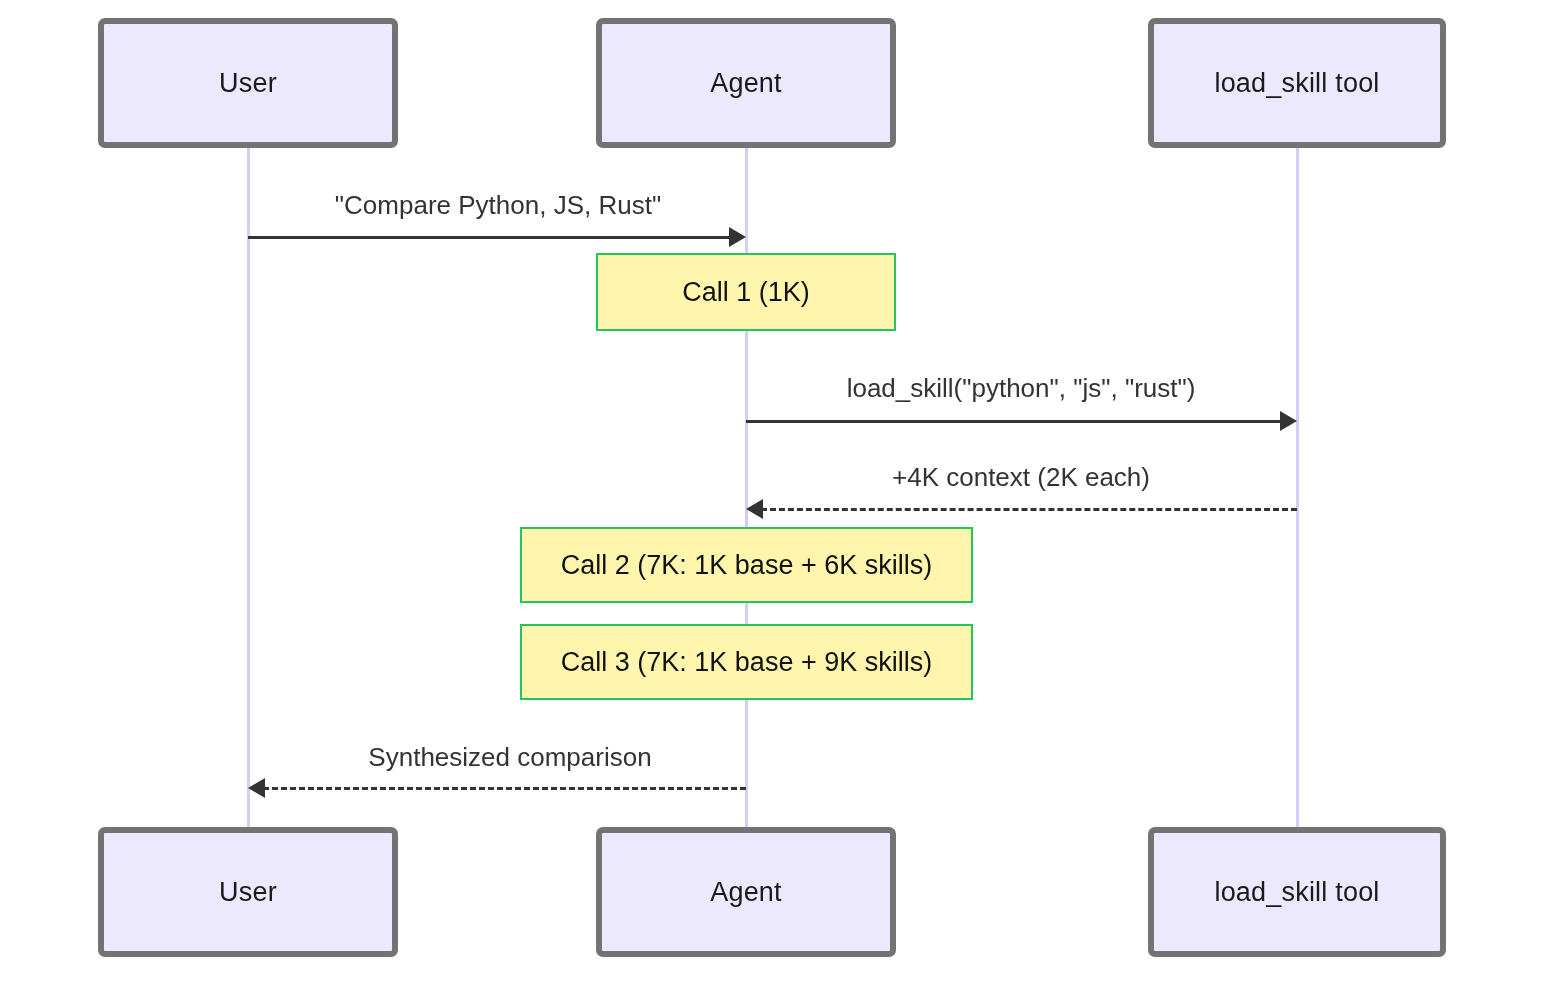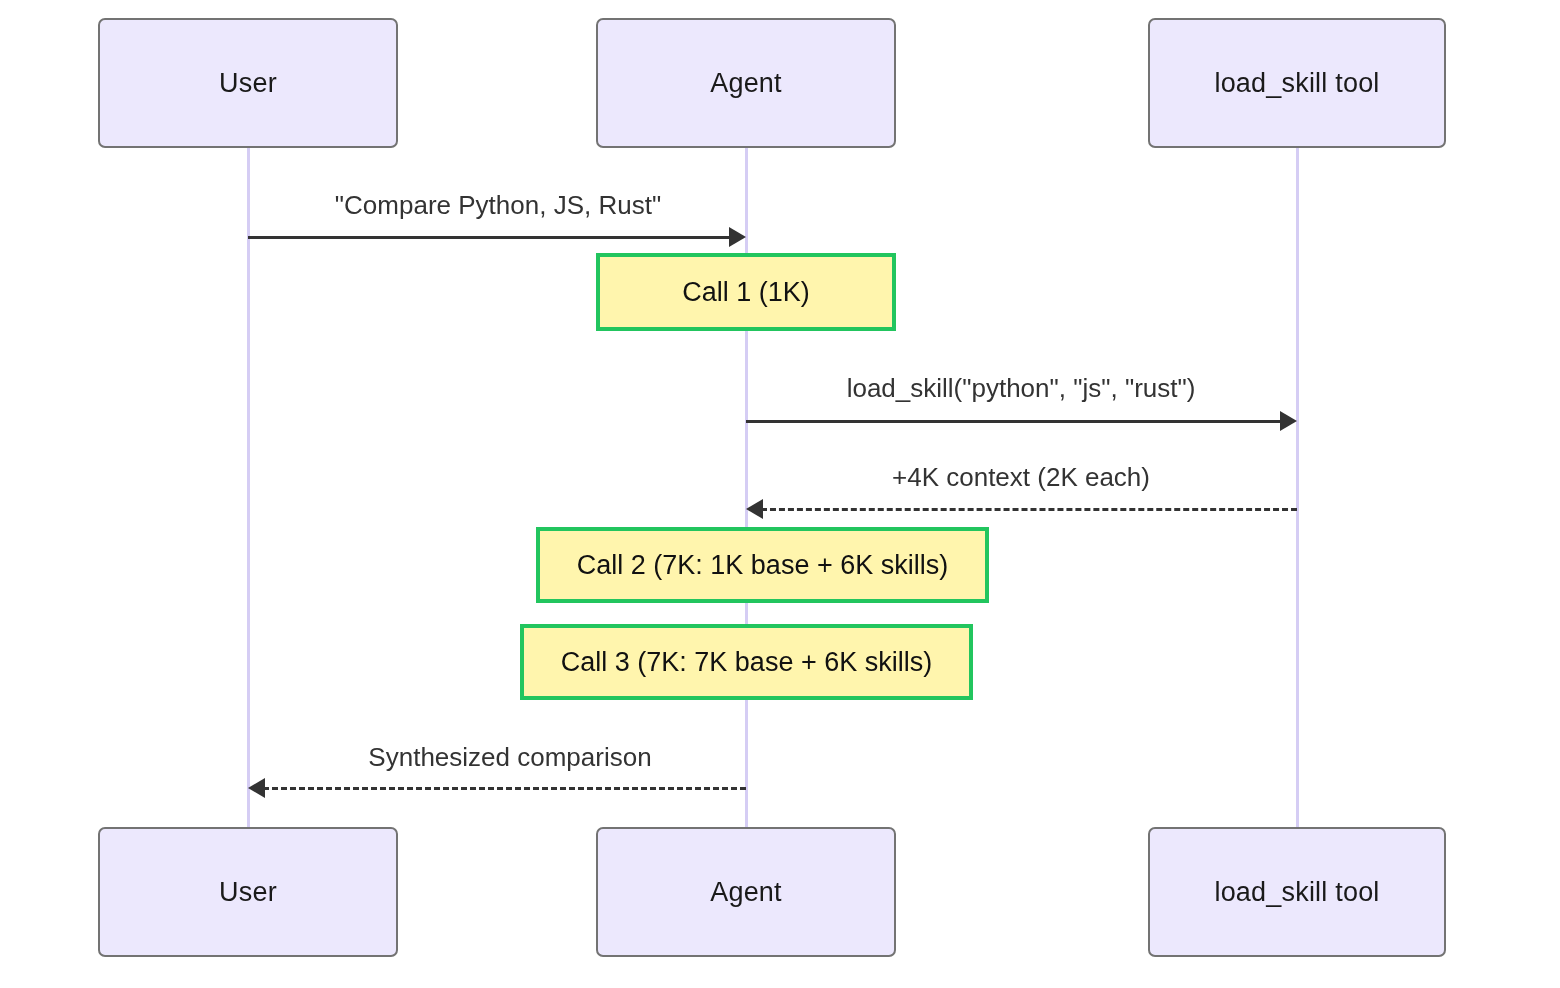--- a/index.html
+++ b/index.html
@@ -16,21 +16,21 @@
     width: 1560px;
     height: 988px;
     background: #ffffff;
     overflow: hidden;
   }
   
   .participant {
     position: absolute;
     box-sizing: border-box;
     background: #ECE8FD;
-    border: 2px solid #737373;
+    border: 6px solid #737373;
     border-radius: 7px;
     display: flex;
     align-items: center;
     justify-content: center;
     color: #1a1a1a;
     font-size: 27px;
     font-weight: 400;
     letter-spacing: .2px;
     z-index: 3;
   }
@@ -39,21 +39,21 @@
     position: absolute;
     width: 3px;
     background: #D5CDF4;
     z-index: 1;
   }
   
   .note {
     position: absolute;
     box-sizing: border-box;
     background: #FFF5AD;
-    border: 4px solid #22c55e;
+    border: 2px solid #22c55e;
     display: flex;
     align-items: center;
     justify-content: center;
     color: #111111;
     font-size: 27px;
     z-index: 4;
     padding: 0 14px;
     white-space: nowrap;
   }
   
@@ -143,20 +143,20 @@
 
   <div class="msg dashed" style="left: 248px; top: 787px; width: 498px;">
     <div class="line" style="left: 15px; width: 483px;"></div>
     <div class="head left" style="left: 0px;"></div>
     <div class="label" style="left: 262px; top: -45px;">Synthesized comparison</div>
   </div>
 
   <div class="note" style="left: 596px; top: 253px; width: 300px; height: 78px;">
     <span>Call 1 (1K)</span>
   </div>
-  <div class="note" style="left: 520px; top: 527px; width: 453px; height: 76px; margin-left: 16px;">
+  <div class="note" style="left: 520px; top: 527px; width: 453px; height: 76px;">
     <span>Call 2 (7K: 1K base + 6K skills)</span>
   </div>
   <div class="note" style="left: 520px; top: 624px; width: 453px; height: 76px;">
-    <span>Call 3 (7K: 7K base + 6K skills)</span>
+    <span>Call 3 (7K: 1K base + 9K skills)</span>
   </div>
 
 </div>
 
 </body></html>

